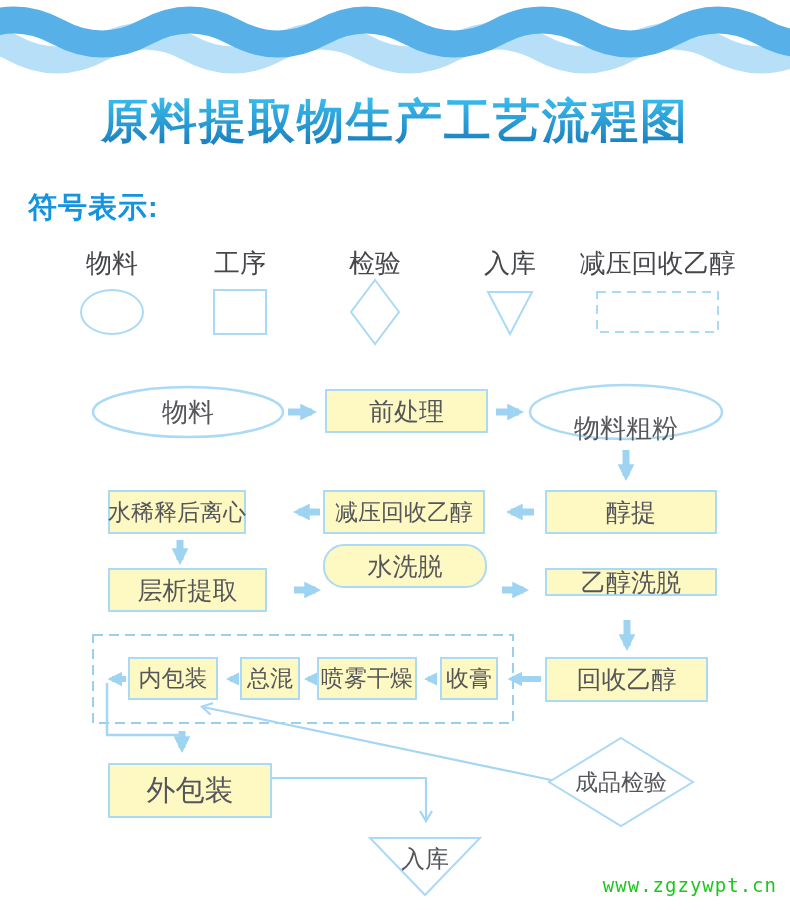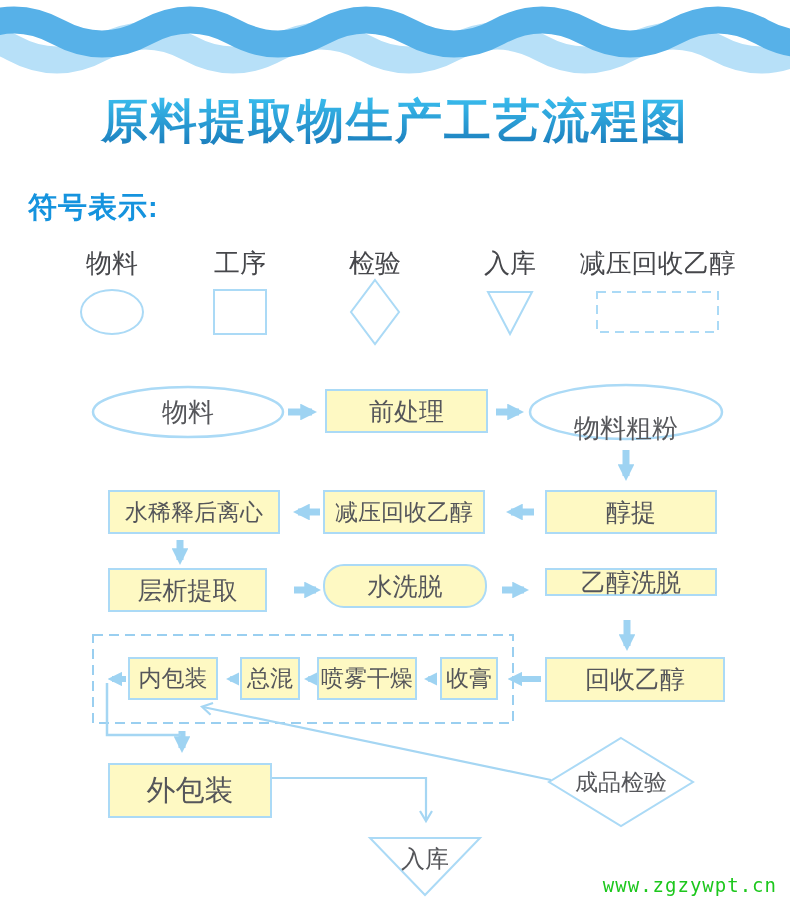--- a/index.html
+++ b/index.html
@@ -99,27 +99,27 @@
   <div class="txt legend-label" style="left:325px;top:246px;width:100px;height:34px;">检验</div>
   <div class="txt legend-label" style="left:460px;top:246px;width:100px;height:34px;">入库</div>
   <div class="txt legend-label" style="left:560px;top:246px;width:195px;height:34px;">减压回收乙醇</div>
 
   <div class="txt ellipse-label" style="left:93px;top:390px;width:190px;height:44px;">物料</div>
   <div class="txt ellipse-label" style="left:530px;top:390px;width:192px;height:44px;margin-top:16px;">物料粗粉</div>
   <div class="txt" style="left:549px;top:760px;width:144px;height:44px;font-size:23px;">成品检验</div>
   <div class="txt" style="left:375px;top:841px;width:100px;height:36px;font-size:24px;">入库</div>
 
   <div class="box" style="left:325px;top:389px;width:163px;height:44px;">前处理</div>
-  <div class="box" style="left:108px;top:490px;width:172px;height:44px;font-size:23px;">水稀释后离心</div>
+  <div class="box" style="left:108px;top:490px;width:138px;height:44px;font-size:23px;">水稀释后离心</div>
   <div class="box" style="left:323px;top:490px;width:162px;height:44px;font-size:23px;">减压回收乙醇</div>
   <div class="box" style="left:108px;top:568px;width:159px;height:44px;">层析提取</div>
   <div class="box" style="left:545px;top:490px;width:172px;height:44px;">醇提</div>
-  <div class="box" style="left:323px;top:564px;width:164px;height:44px;border-radius:21px;">水洗脱</div>
+  <div class="box" style="left:323px;top:544px;width:164px;height:44px;border-radius:21px;">水洗脱</div>
   <div class="box" style="left:545px;top:568px;width:172px;height:28px;font-family:Liberation Serif, serif;">乙醇洗脱</div>
   <div class="box sm" style="left:128px;top:657px;width:90px;height:43px;">内包装</div>
   <div class="box sm" style="left:240px;top:657px;width:60px;height:43px;">总混</div>
   <div class="box sm" style="left:317px;top:657px;width:100px;height:43px;">喷雾干燥</div>
   <div class="box sm" style="left:440px;top:657px;width:58px;height:43px;">收膏</div>
-  <div class="box" style="left:545px;top:657px;width:180px;height:45px;">回收乙醇</div>
+  <div class="box" style="left:545px;top:657px;width:163px;height:45px;">回收乙醇</div>
   <div class="box lg" style="left:108px;top:763px;width:164px;height:55px;">外包装</div>
 
   <div class="watermark">www.zgzywpt.cn</div>
 </div>
 
 </body></html>

